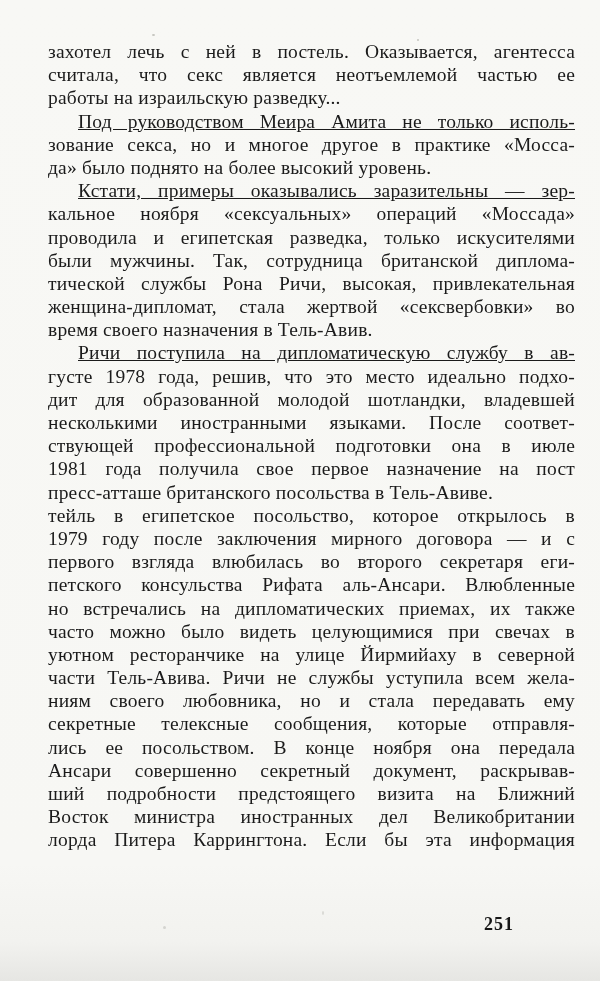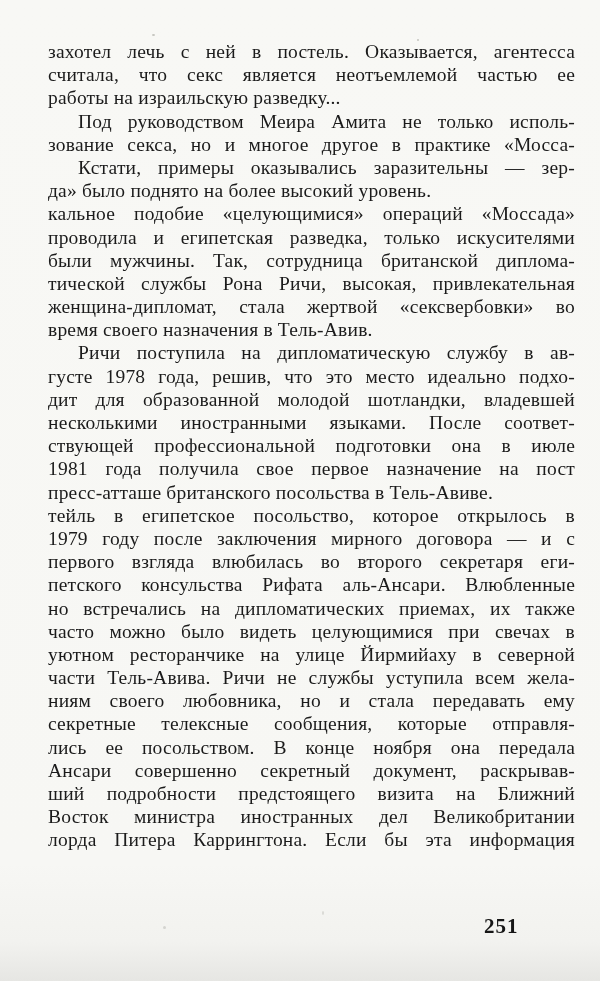--- a/index.html
+++ b/index.html
@@ -32,26 +32,27 @@
   }
   .line.just {
     text-align: justify;
     text-align-last: justify;
   }
   .line.end {
     text-align: left;
   }
   .line.ind {
     padding-left: 30px;
+    text-decoration: underline;
   }
   .page-number {
     position: absolute;
     left: 484px;
     top: 914px;
-    font-size: 21px;
+    font-size: 18px;
     font-weight: bold;
     letter-spacing: 1px;
     color: #161616;
   }
   .speck {
     position: absolute;
     background: #9a9a94;
     border-radius: 50%;
     opacity: 0.55;
   }
@@ -63,23 +64,23 @@
 </head>
 <body>
 
 <div class="scan-page">
   <div class="textblock">
       <div class="line just">захотел лечь с ней в постель. Оказывается, агентесса</div>
       <div class="line just">считала, что секс является неотъемлемой частью ее</div>
       <div class="line end">работы на израильскую разведку...</div>
       <div class="line just ind">Под руководством Меира Амита не только исполь-</div>
       <div class="line just">зование секса, но и многое другое в практике «Мосса-</div>
+      <div class="line end">да» было поднято на более высокий уровень.</div>
       <div class="line just ind">Кстати, примеры оказывались заразительны — зер-</div>
-      <div class="line end">да» было поднято на более высокий уровень.</div>
-      <div class="line just">кальное подобие «целующимися» операций «Моссада»</div>
+      <div class="line just">кальное ноября «сексуальных» операций «Моссада»</div>
       <div class="line just">проводила и египетская разведка, только искусителями</div>
       <div class="line just">были мужчины. Так, сотрудница британской диплома-</div>
       <div class="line just">тической службы Рона Ричи, высокая, привлекательная</div>
       <div class="line just">женщина-дипломат, стала жертвой «сексвербовки» во</div>
       <div class="line end">время своего назначения в Тель-Авив.</div>
       <div class="line just ind">Ричи поступила на дипломатическую службу в ав-</div>
       <div class="line just">густе 1978 года, решив, что это место идеально подхо-</div>
       <div class="line just">дит для образованной молодой шотландки, владевшей</div>
       <div class="line just">несколькими иностранными языками. После соответ-</div>
       <div class="line just">ствующей профессиональной подготовки она в июле</div>

